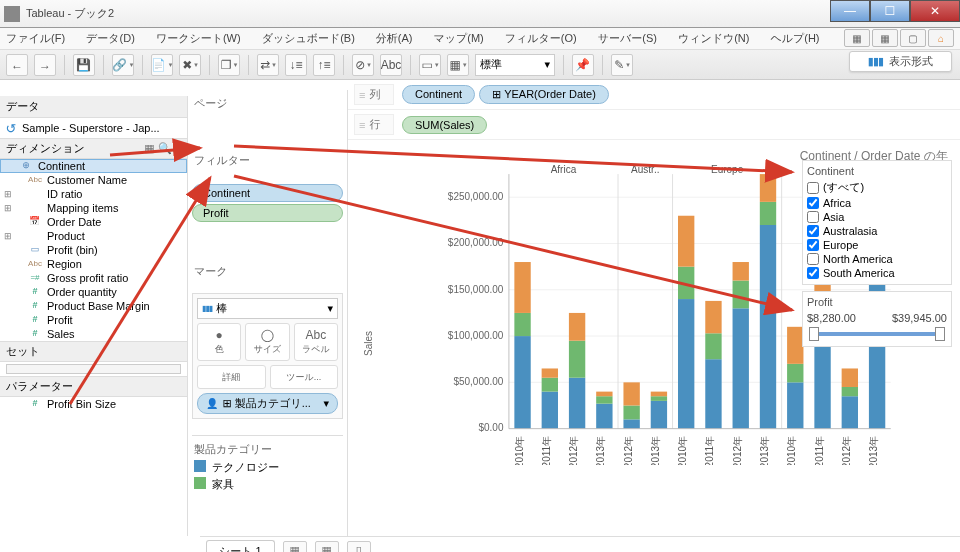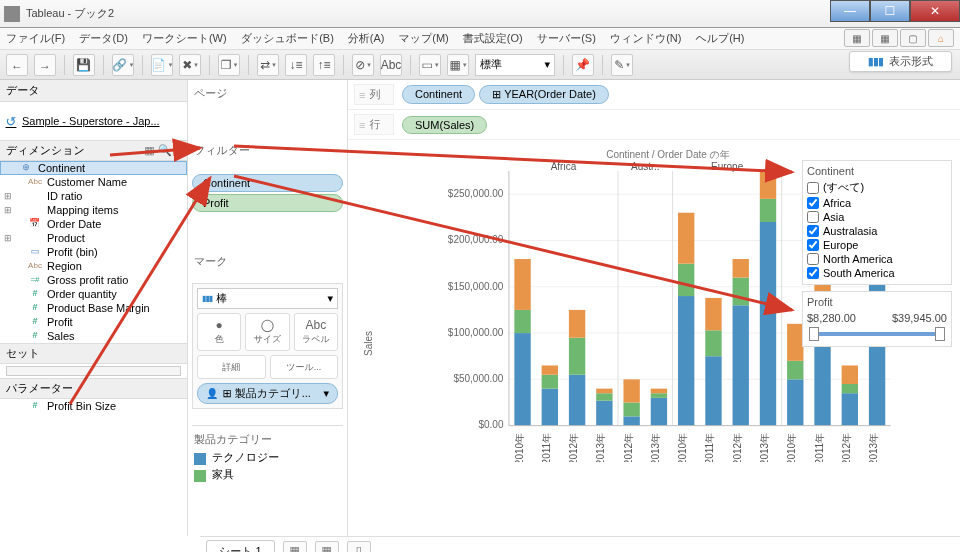--- a/index.html
+++ b/index.html
@@ -9,85 +9,85 @@
 .titlebar { height: 28px; background: linear-gradient(#fafafa,#eee); border-bottom: 1px solid #999; display: flex; align-items: center; padding: 0 4px; position: relative; }
 .titlebar .icon { width: 16px; height: 16px; background: #888; margin-right: 6px; }
 .titlebar .title { color: #444; }
 .win-btns { position: absolute; right: 0; top: 0; display: flex; }
 .win-btn { width: 40px; height: 22px; display: flex; align-items: center; justify-content: center; font-size: 12px; color: #fff; border: 1px solid #555; }
 .win-min { background: linear-gradient(#bcd6f2,#6fa0d8); }
 .win-max { background: linear-gradient(#bcd6f2,#6fa0d8); }
 .win-close { background: linear-gradient(#d46a6a,#b82f2f); width: 50px; }
 
 
-.menubar { height: 22px; display: flex; align-items: center; padding: 0 6px; gap: 14px; color: #444; border-bottom: 1px solid #ddd; background: #f8f8f8; position: relative; }
+.menubar { height: 22px; display: flex; align-items: center; padding: 0 6px; gap: 21px; color: #444; border-bottom: 1px solid #ddd; background: #f8f8f8; position: relative; }
 .menubar .menu-item { cursor: default; }
 .mode-btns { position: absolute; right: 6px; top: 1px; display: flex; gap: 2px; }
 .mode-btn { width: 26px; height: 18px; border: 1px solid #bbb; background: #f5f5f5; border-radius: 2px; display: flex; align-items: center; justify-content: center; color: #666; font-size: 10px; }
 .mode-btn.home { color: #e67e22; }
 
 
 .toolbar { height: 30px; background: linear-gradient(#f2f2f2,#e6e6e6); border-bottom: 1px solid #ccc; display: flex; align-items: center; padding: 0 6px; gap: 6px; position: relative; }
 .tb-btn { width: 22px; height: 22px; border: 1px solid #ccc; background: #fafafa; border-radius: 2px; display: flex; align-items: center; justify-content: center; color: #555; font-size: 12px; }
 .tb-btn.arrow::after { content: "▾"; font-size: 7px; margin-left: 2px; color: #777; }
 .tb-sep { width: 1px; height: 20px; background: #ccc; margin: 0 2px; }
 .tb-select { height: 22px; border: 1px solid #ccc; background: #fff; padding: 0 4px; min-width: 80px; display: flex; align-items: center; justify-content: space-between; }
 .show-me { position: absolute; right: 8px; top: 1px; border: 1px solid #ccc; background: #fff; border-radius: 3px; padding: 2px 18px; display: flex; align-items: center; gap: 6px; color: #444; box-shadow: 0 1px 2px rgba(0,0,0,0.1); }
 .show-me .mini-chart::before { content: "▮▮▮"; color: #3388cc; letter-spacing: -1px; }
 
 
 .main { display: flex; height: 456px; }
 
 
-.data-pane { width: 188px; border-right: 1px solid #ddd; display: flex; flex-direction: column; }
+.data-pane { width: 188px; border-right: 1px solid #ddd; display: flex; flex-direction: column; margin-top: 16px; }
 .data-header { background: #efefef; padding: 3px 6px; border-bottom: 1px solid #ddd; font-weight: normal; }
-.data-source { padding: 12px 4px; display: flex; align-items: center; gap: 4px; text-decoration: underline; }
+.data-source { padding: 3px 4px; display: flex; align-items: center; gap: 4px; }
 .data-source .ds-icon { width: 14px; height: 14px; display: inline-flex; align-items: center; justify-content: center; }
 .data-source .ds-icon::before { content: "↺"; color: #3388cc; font-size: 13px; }
 .section-header { background: #efefef; padding: 2px 6px; border-top: 1px solid #ddd; border-bottom: 1px solid #ddd; display: flex; align-items: center; justify-content: space-between; }
 .section-header .tools { display: flex; gap: 4px; font-size: 9px; color: #777; }
 .field-list { overflow: auto; flex: 0 0 auto; }
 .field { padding: 1px 6px 1px 27px; display: flex; align-items: center; gap: 4px; position: relative; cursor: default; }
 .field.highlighted { background: #d0e4f5; border: 1px solid #7ab3e0; padding: 0 5px 0 17px; }
 .field .type-icon { width: 16px; height: 12px; font-size: 9px; text-align: center; color: #888; }
 .field .type-icon.globe::before { content: "⊕"; color: #5588bb; }
 .field .type-icon.abc::before { content: "Abc"; font-size: 8px; color: #aa8866; }
 .field .type-icon.date::before { content: "📅"; font-size: 9px; }
 .field .type-icon.hash::before { content: "#"; color: #44aa88; font-weight: bold; }
 .field .type-icon.calc::before { content: "=#"; color: #44aa88; font-size: 8px; }
 .field .type-icon.bin::before { content: "▭"; color: #5588bb; }
 .field .expand { position: absolute; left: 4px; font-size: 9px; color: #888; }
 
 
-.shelf-pane { width: 160px; border-right: 1px solid #ddd; padding: 4px; display: flex; flex-direction: column; gap: 12px; }
+.shelf-pane { width: 160px; border-right: 1px solid #ddd; padding: 4px; display: flex; flex-direction: column; gap: 12px; margin-top: 10px; }
 .shelf-title { color: #666; padding: 2px 2px; }
 .filter-pill { border-radius: 10px; padding: 2px 10px; margin: 2px 0; font-size: 11px; }
 .pill-dim { background: #c5dff0; border: 1px solid #8fb9d8; }
 .pill-meas { background: #c6e3c6; border: 1px solid #92c492; }
 .marks-card { border: 1px solid #ddd; background: #fafafa; padding: 4px; }
 .marks-select { border: 1px solid #ccc; background: #fff; padding: 2px 4px; display: flex; align-items: center; gap: 4px; margin-bottom: 4px; }
 .marks-select::before { content: "▮▮▮"; color: #3388cc; font-size: 8px; letter-spacing: -1px; }
 .marks-icons { display: flex; gap: 4px; margin-bottom: 4px; }
 .mark-icon { flex: 1; border: 1px solid #ddd; background: #fff; text-align: center; padding: 4px 0; font-size: 9px; color: #666; border-radius: 3px; }
 .mark-icon .ico { display: block; font-size: 12px; margin-bottom: 1px; }
 .marks-pill { background: #c5dff0; border: 1px solid #8fb9d8; border-radius: 10px; padding: 2px 8px; margin-top: 4px; display: flex; align-items: center; gap: 4px; }
 .marks-pill::before { content: "👤"; font-size: 10px; }
 .color-legend { border-top: 1px solid #ddd; padding-top: 4px; margin-top: 4px; }
-.color-item { display: flex; align-items: flex-end; gap: 6px; padding: 1px 2px; }
+.color-item { display: flex; align-items: flex-start; gap: 6px; padding: 1px 2px; }
 .color-sw { width: 12px; height: 12px; }
 
 
 .ws-pane { flex: 1; display: flex; flex-direction: column; position: relative; }
 .shelf-row { display: flex; align-items: center; padding: 4px 6px; border-bottom: 1px solid #eee; gap: 8px; }
 .shelf-label { width: 40px; color: #777; text-align: center; border: 1px solid #eee; background: #fafafa; padding: 2px 4px; display: flex; align-items: center; gap: 4px; }
 .shelf-label::before { content: "≡"; color: #bbb; }
 .shelf-pills { display: flex; gap: 4px; }
 .shelf-pill { border-radius: 10px; padding: 2px 12px; font-size: 11px; }
 .chart-area { flex: 1; position: relative; padding: 8px 12px 4px 40px; }
-.chart-title { text-align: center; color: #777; font-size: 10px; }
+.chart-title { text-align: right; color: #777; font-size: 12px; }
 .y-label { position: absolute; left: 8px; top: 50%; transform: rotate(-90deg); transform-origin: center; color: #666; font-size: 10px; }
 svg.chart { width: 100%; height: 300px; }
 
 
 .filter-cards { position: absolute; right: 8px; top: 80px; width: 150px; }
 .filter-card { border: 1px solid #ddd; background: #fff; margin-bottom: 6px; padding: 4px; }
 .filter-card-title { color: #555; margin-bottom: 2px; }
 .check-item { display: flex; align-items: center; gap: 4px; padding: 1px 0; }
 .check-item input { width: 12px; height: 12px; }
 .range-labels { display: flex; justify-content: space-between; font-size: 10px; color: #444; padding: 2px 0; }
@@ -116,21 +116,21 @@
   </div>
 </div>
 
 <div class="menubar">
   <span class="menu-item">ファイル(F)</span>
   <span class="menu-item">データ(D)</span>
   <span class="menu-item">ワークシート(W)</span>
   <span class="menu-item">ダッシュボード(B)</span>
   <span class="menu-item">分析(A)</span>
   <span class="menu-item">マップ(M)</span>
-  <span class="menu-item">書式設定(O)</span>
+  <span class="menu-item">フィルター(O)</span>
   <span class="menu-item">サーバー(S)</span>
   <span class="menu-item">ウィンドウ(N)</span>
   <span class="menu-item">ヘルプ(H)</span>
   <div class="mode-btns">
     <div class="mode-btn">▦</div>
     <div class="mode-btn">▦</div>
     <div class="mode-btn">▢</div>
     <div class="mode-btn home">⌂</div>
   </div>
 </div>

